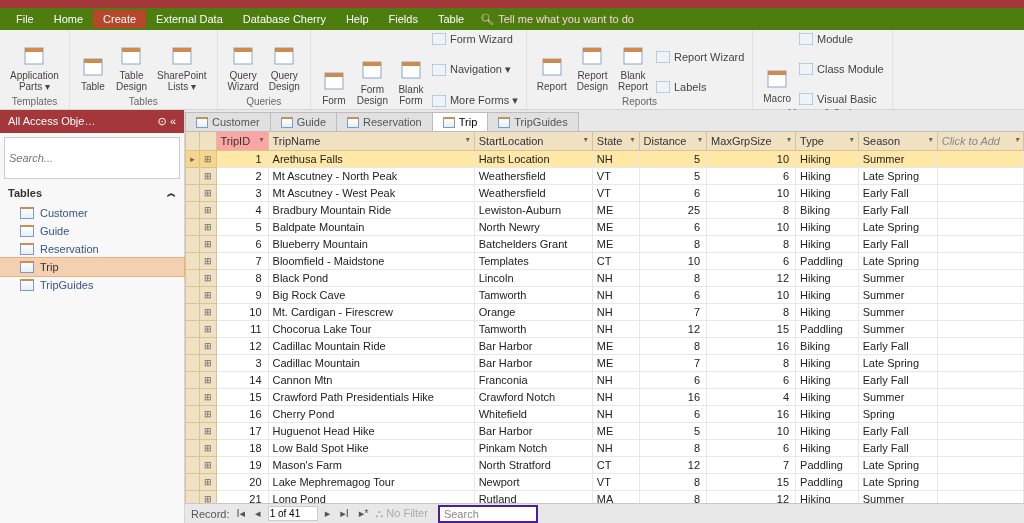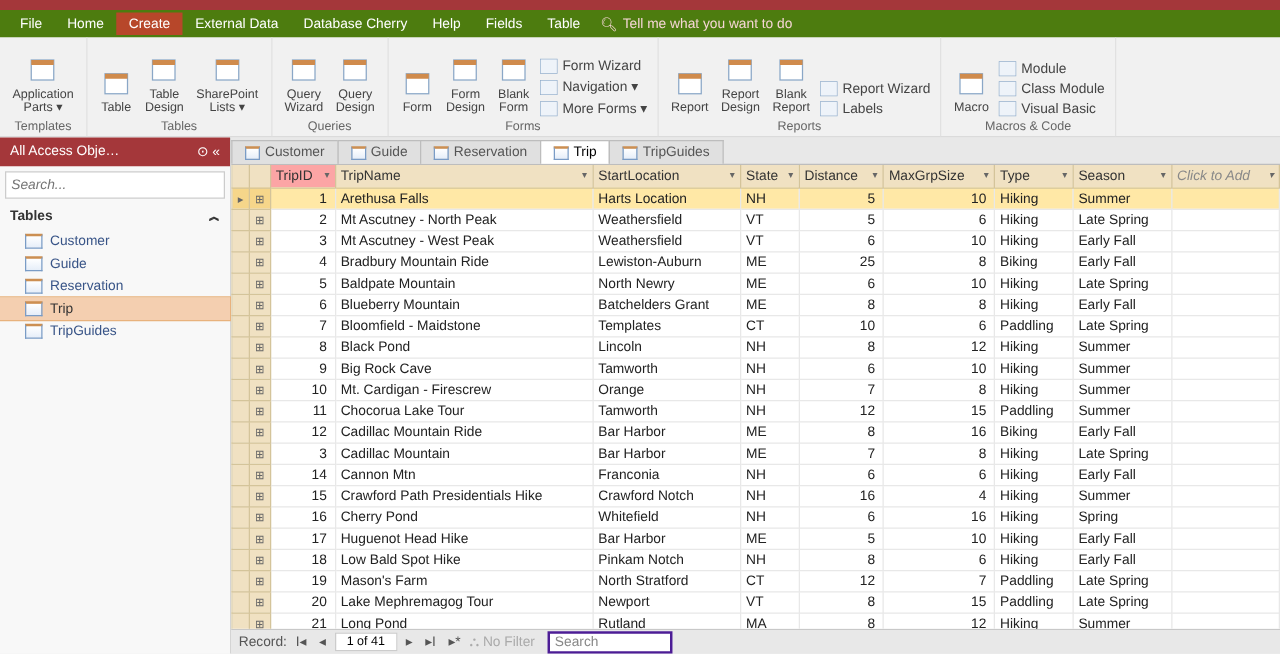--- a/index.html
+++ b/index.html
@@ -10,26 +10,26 @@
 .menu-item.active{background:#b7472a}
 .tellme{display:flex;align-items:center;gap:4px;margin-left:6px;color:#f6d6d5}
 .ribbon{background:#f1f1f1;border-bottom:1px solid #d4d4d4;display:flex;height:80px}
 .ribbon-group{display:flex;flex-direction:column;align-items:center;padding:2px 6px;border-right:1px solid #e1e1e1}
 .ribbon-group-items{display:flex;align-items:flex-end;gap:2px;flex:1}
 .ribbon-group-label{font-size:10px;color:#666;padding-top:2px}
 .rb-btn{display:flex;flex-direction:column;align-items:center;justify-content:flex-end;padding:2px 4px;gap:2px;color:#444;min-width:34px}
 .rb-btn .ic{width:24px;height:24px;display:flex;align-items:center;justify-content:center}
 .rb-btn span{font-size:10px;text-align:center;line-height:11px}
 .rb-small{display:flex;align-items:center;gap:4px;font-size:10px;color:#444;padding:1px 2px}
-.rb-col{display:flex;flex-direction:column;gap:2px;justify-content:center}
+.rb-col{display:flex;flex-direction:column;gap:16px;justify-content:center}
 .main{display:flex;height:413px}
 .nav{width:185px;background:#f8f8f8;border-right:1px solid #d4d4d4;display:flex;flex-direction:column}
 .nav-header{background:#a4373a;color:#fff;padding:5px 8px;display:flex;align-items:flex-start;justify-content:space-between;font-size:14px}
 .nav-search{padding:4px}
-.nav-search input{width:100%;border:1px solid #ccc;padding:4px 4px;font-style:italic;color:#888}
+.nav-search input{width:100%;border:1px solid #ccc;padding:14px 4px;font-style:italic;color:#888}
 .nav-cat{padding:4px 8px;font-weight:bold;display:flex;justify-content:space-between;color:#333}
 .nav-item{padding:3px 6px 3px 20px;display:flex;align-items:center;gap:6px;color:#385487}
 .nav-item.sel{background:#f4cfb0;outline:1px solid #e8b27d;color:#333}
 .nav-ic{width:14px;height:12px;display:inline-block;background:linear-gradient(#fff,#e6eef9);border:1px solid #7a9cc6;border-top:2px solid #cc8f52}
 .content{flex:1;display:flex;flex-direction:column;background:#e8e8e8}
 .tabstrip{display:flex;background:#e8e8e8;border-bottom:1px solid #bdbdbd;height:22px;align-items:flex-end}
 .doc-tab{display:flex;align-items:center;gap:4px;padding:3px 10px;background:#e0e0e0;border:1px solid #bdbdbd;border-bottom:none;margin-right:-1px;color:#555}
 .doc-tab.active{background:#fff;font-weight:normal;color:#000}
 .tab-ic{width:12px;height:11px;background:linear-gradient(#fff,#e6eef9);border:1px solid #7a9cc6;border-top:2px solid #cc8f52}
 .grid{flex:1;background:#fff;overflow:hidden;position:relative}
@@ -37,21 +37,21 @@
 th{background:#f0e1c2;border:1px solid #d4c49a;border-top:none;padding:2px 4px;text-align:left;font-weight:normal;color:#333;height:18px;white-space:nowrap}
 th.id{background:#fca5a5}
 th .dd{float:right;color:#666;font-size:8px}
 td{border:1px solid #e8e8e8;border-left:1px solid #e8e8e8;padding:1px 4px;height:17px;white-space:nowrap;color:#222}
 td.rh{background:#f0e1c2;width:14px;border-color:#d4c49a;text-align:center;color:#666;font-size:9px}
 td.id{text-align:right;padding-right:6px}
 td.num{text-align:right;padding-right:6px}
 tr.sel td{background:#ffe8a6}
 tr.sel td.rh{background:#f6d68a}
 .recbar{background:#e8e8e8;border-top:1px solid #c8c8c8;height:20px;display:flex;align-items:center;padding:0 6px;gap:4px;font-size:10px;color:#555}
-.recbar input{border:1px solid #ccc;width:50px;text-align:center;font-size:10px;padding:1px}
+.recbar input{border:1px solid #ccc;width:50px;text-align:left;font-size:10px;padding:1px}
 .recbar .nb{padding:0 3px;color:#555}
 .recbar .search{border:2px solid #4c1d95;background:#fff;padding:1px 4px;width:100px;margin-left:6px;color:#888}
 .clicktoadd{color:#888;font-style:italic}
 svg{display:block}
 </style>
 </head>
 <body>
 
 <div class="titlebar"></div>
 

